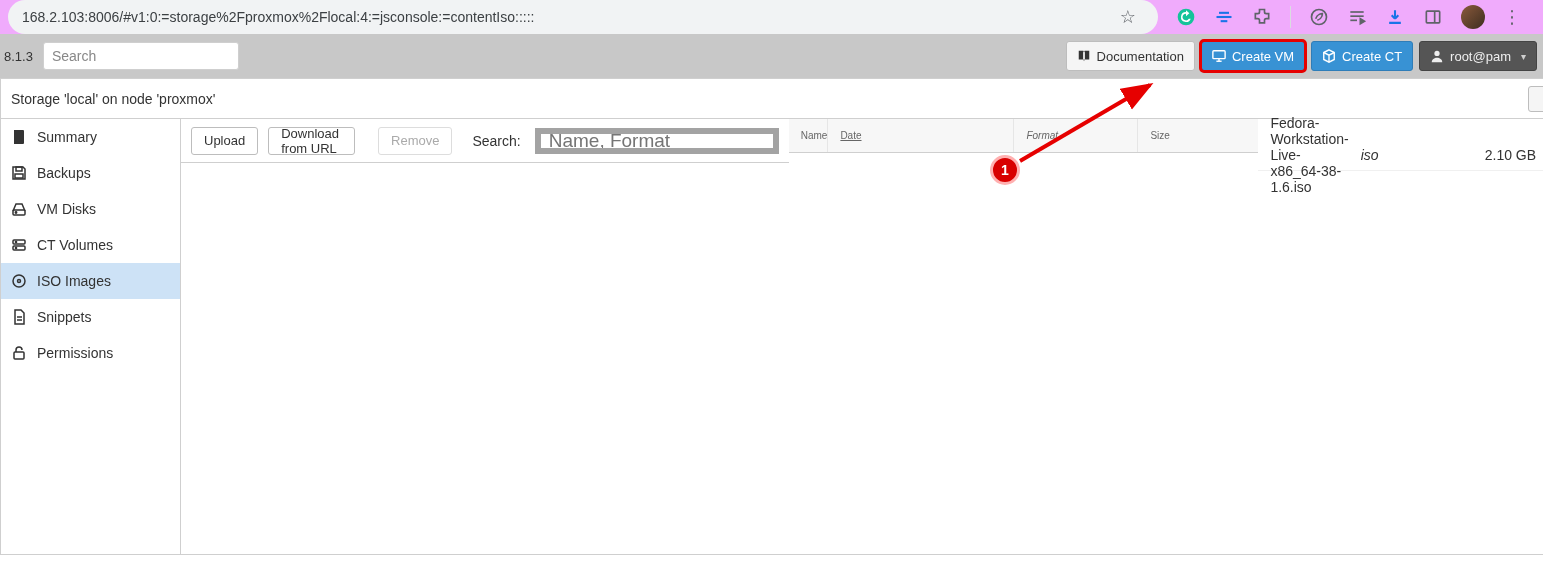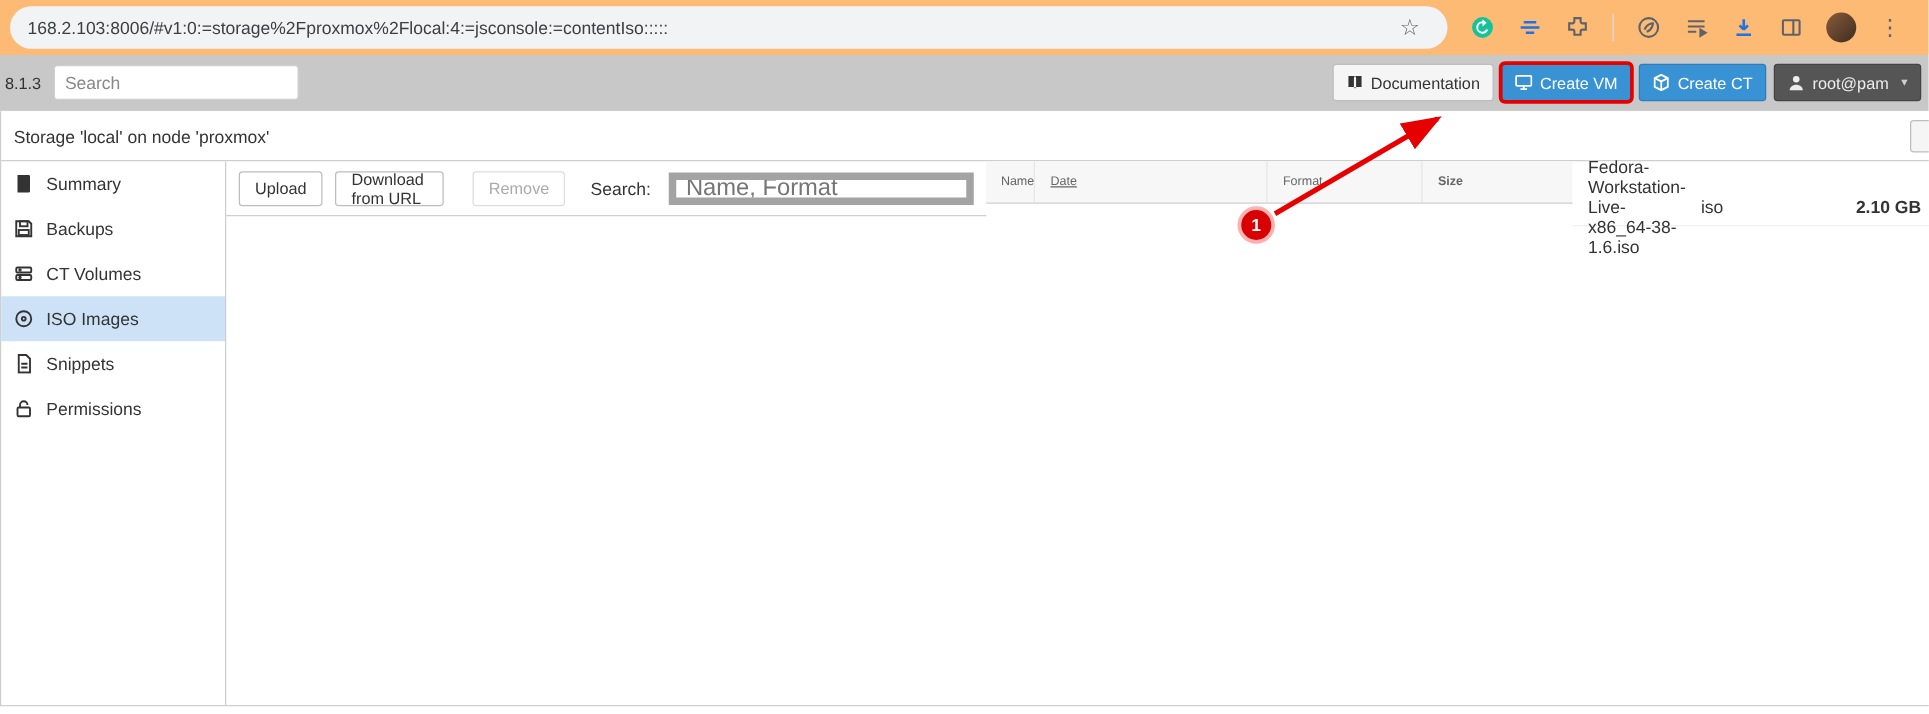--- a/index.html
+++ b/index.html
@@ -1,19 +1,19 @@
 <!DOCTYPE html>
 <html><head>
 <meta charset="utf-8">
 <style>
   * { box-sizing: border-box; margin: 0; padding: 0; }
   body { font-family: "Helvetica Neue", Helvetica, Arial, sans-serif; font-size: 13px; color: #333; background: #fff; width: 1543px; height: 571px; overflow: hidden; }
 
   
-  .browser-bar { height: 44px; background: #fdba74; border-bottom: 0px; display: flex; align-items: center; padding: 0 8px; }
+  .browser-bar { height: 34px; background: #f0abfc; border-bottom: 0px; display: flex; align-items: center; padding: 0 8px; }
   .url-box { flex: 1; height: 34px; background: #f1f3f4; border-radius: 17px; display: flex; align-items: center; padding: 0 14px; color: #3c4043; font-size: 14px; position: relative; }
   .star-icon { font-size: 18px; color: #5f6368; margin-right: 8px; }
   .browser-icons { display: flex; align-items: center; gap: 18px; padding: 0 14px 0 18px; }
   .b-icon { width: 20px; height: 20px; display: flex; align-items: center; justify-content: center; color: #3c4043; }
   .b-icon svg { width: 20px; height: 20px; }
   .avatar { width: 24px; height: 24px; border-radius: 50%; background: linear-gradient(135deg,#8b5a3c,#3c2d1f); }
   .vdots { font-size: 18px; color: #5f6368; }
   .sep-v { width: 1px; height: 22px; background: #dadce0; }
 
   
@@ -48,22 +48,22 @@
   .grid-wrap { flex: 1; display: flex; }
   .toolbar2 { height: 44px; display: flex; align-items: center; gap: 10px; padding: 0 10px; border-bottom: 1px solid #cfcfcf; }
   .tbtn { height: 28px; display: inline-flex; align-items: center; padding: 0 12px; border: 1px solid #bdbdbd; border-radius: 3px; background: #fff; font-size: 13px; cursor: pointer; }
   .tbtn.disabled { color: #aaa; border-color: #ddd; cursor: default; }
   .search-lbl { font-size: 14px; margin-right: 4px; }
   .search-fld { width: 244px; height: 26px; border: 6px solid #a3a3a3; padding: 0 8px; font-size: 19px; }
 
   .grid-head { height: 34px; display: flex; align-items: center; background: #f7f7f7; border-bottom: 1px solid #cfcfcf; font-size: 10px; color: #666; }
   .col-name { flex: 1; padding-left: 12px; border-right: 1px solid #e6e6e6; height: 100%; display:flex; align-items:center;}
   .col-date { width: 186px; padding-left: 12px; border-right: 1px solid #e6e6e6; height: 100%; display:flex; align-items:center;text-decoration:underline;}
-  .col-format { width: 124px; padding-left: 12px; border-right: 1px solid #e6e6e6; height: 100%; display:flex; align-items:center;}
-  .col-size { width: 120px; padding-left: 12px; height: 100%; display:flex; align-items:center;font-weight:bold;}
+  .col-format { width: 124px; padding-left: 12px; border-right: 1px solid #e6e6e6; height: 100%; display:flex; align-items:center;font-style:italic;}
+  .col-size { width: 120px; padding-left: 12px; height: 100%; display:flex; align-items:center;}
   .grid-row { height: 32px; display: flex; align-items: center; border-bottom: 1px solid #f0f0f0; font-size: 14px; margin-top: 20px; }
 
   
   .anno-circle { position: absolute; width: 30px; height: 30px; border-radius: 50%; background: #d80000; border: 3px solid #ffb0b0; color: #fff; font-weight: bold; display: flex; align-items: center; justify-content: center; font-size: 14px; z-index: 50; }
   .anno-arrow { position: absolute; z-index: 49; pointer-events:none; }
 </style>
 </head>
 <body>
 
 <div class="browser-bar">
@@ -197,20 +197,30 @@
                 <path d="M2 2h10l2 2v10H2z"></path>
                 <rect x="5" y="2" width="6" height="4"></rect>
                 <rect x="4" y="9" width="8" height="4"></rect>
               </svg>
             </span>
           <span>Backups</span>
         </div>
         <div class="side-item">
           <span class="side-ic">
               <svg viewBox="0 0 16 16" fill="none" stroke="#333" stroke-width="1.5">
+                <rect x="2" y="9" width="12" height="5" rx="1"></rect>
+                <circle cx="5" cy="11.5" r=".7" fill="#333"></circle>
+                <path d="M2 10l3-7h6l3 7"></path>
+              </svg>
+            </span>
+          <span>VM Disks</span>
+        </div>
+        <div class="side-item">
+          <span class="side-ic">
+              <svg viewBox="0 0 16 16" fill="none" stroke="#333" stroke-width="1.5">
                 <rect x="2" y="3" width="12" height="4" rx="1"></rect>
                 <rect x="2" y="9" width="12" height="4" rx="1"></rect>
                 <circle cx="5" cy="5" r=".6" fill="#333"></circle>
                 <circle cx="5" cy="11" r=".6" fill="#333"></circle>
               </svg>
             </span>
           <span>CT Volumes</span>
         </div>
         <div class="side-item active">
           <span class="side-ic">

